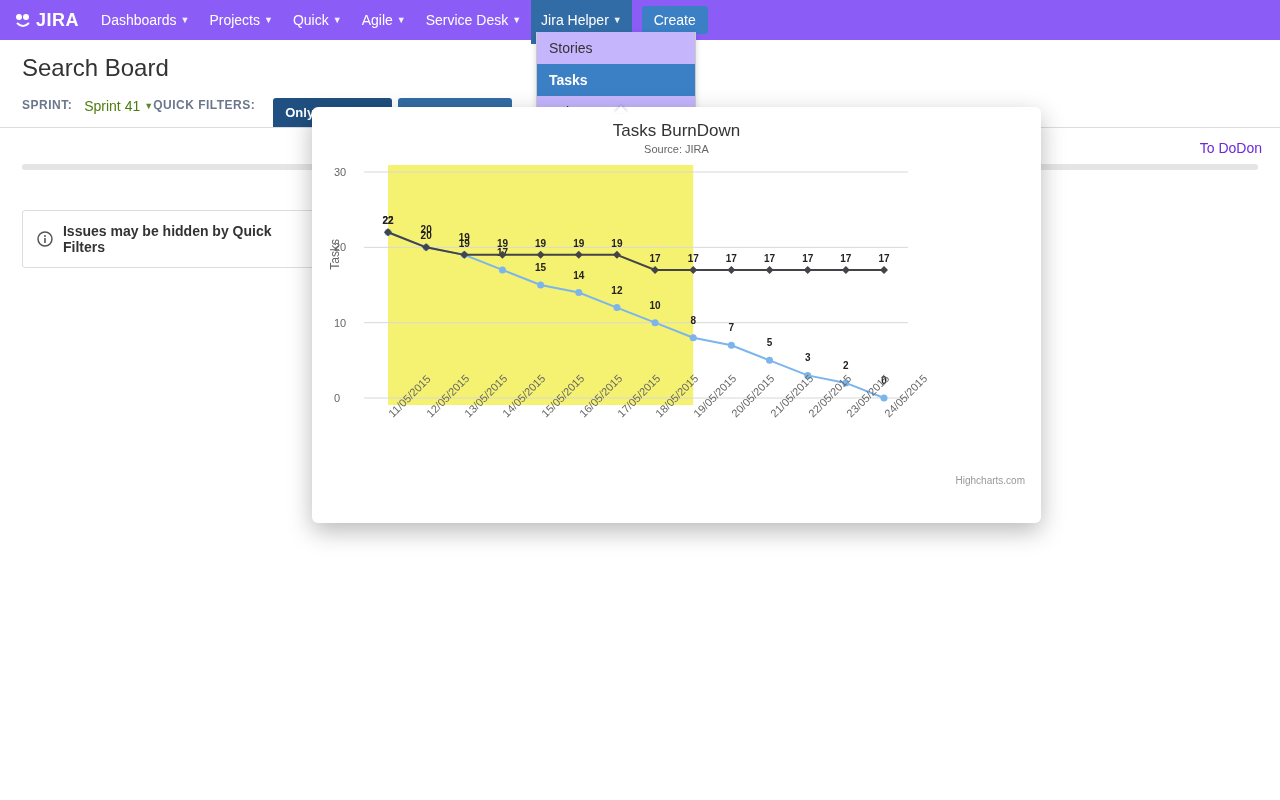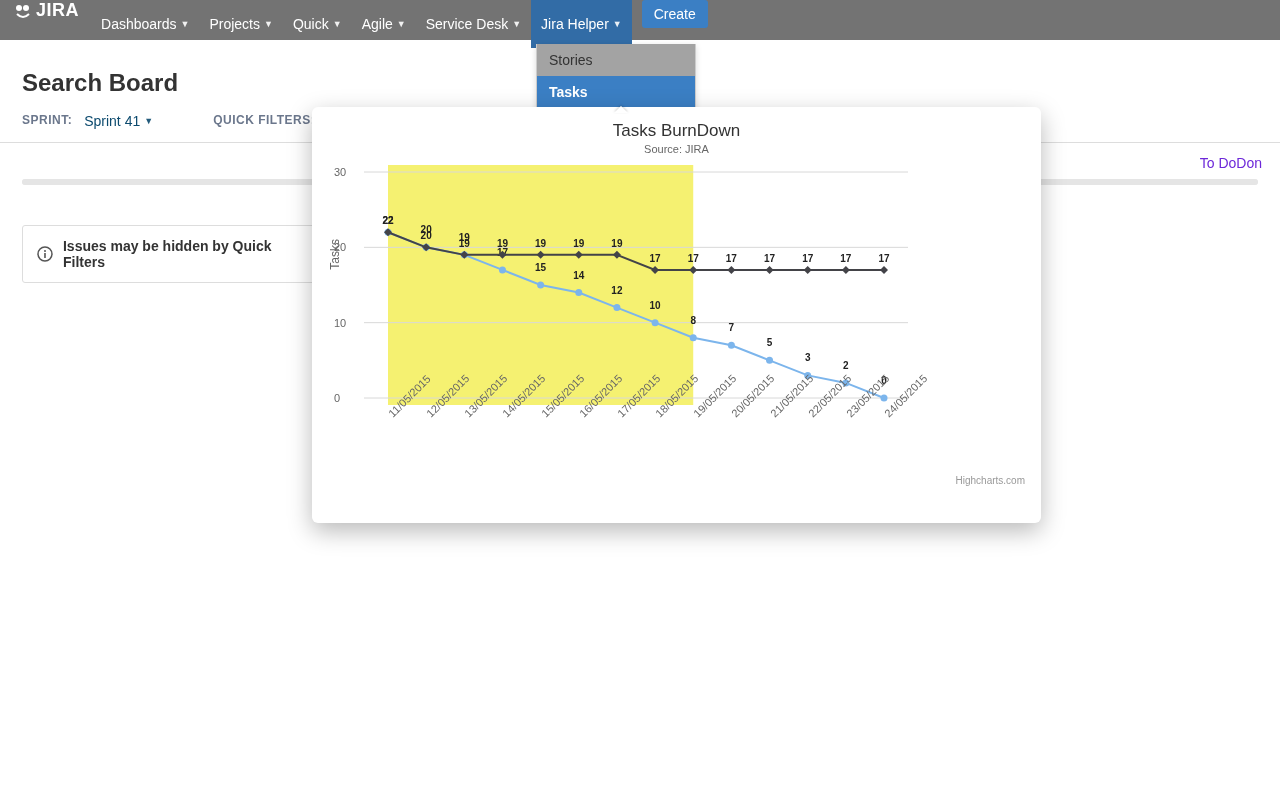--- a/index.html
+++ b/index.html
@@ -1,34 +1,34 @@
 <!DOCTYPE html>
 <html><head>
 <meta charset="utf-8">
 <style>
   html,body{margin:0;padding:0;font-family:Arial,Helvetica,sans-serif;background:#fff;color:#333;width:1280px;height:800px;overflow:hidden}
   
-  .nav{background:#737373;height:40px;display:flex;align-items:flex-start;padding:0 14px;color:#fff;font-size:14px}
+  .nav{background:#8b5cf6;height:40px;display:flex;align-items:center;padding:0 14px;color:#fff;font-size:14px}
   .logo{display:flex;align-items:center;font-weight:bold;font-size:18px;margin-right:12px;letter-spacing:.5px}
   .logo svg{margin-right:4px}
   .nav-item{padding:0 10px;height:48px;display:flex;align-items:center;cursor:pointer}
   .nav-item.active{background:#326ca6}
   .caret{margin-left:4px;font-size:9px;opacity:.9}
   .create-btn{background:#3b7fc4;color:#fff;border:none;height:28px;padding:0 12px;margin-left:10px;border-radius:3px;font-size:14px;cursor:pointer}
   
-  .dropdown{position:absolute;left:536px;top:44px;width:158px;background:#a3a3a3;border:1px solid #ccc;border-top:none;box-shadow:0 2px 6px rgba(0,0,0,.15);z-index:20}
+  .dropdown{position:absolute;left:536px;top:32px;width:158px;background:#c4b5fd;border:1px solid #ccc;border-top:none;box-shadow:0 2px 6px rgba(0,0,0,.15);z-index:20}
   .dropdown-item{padding:8px 12px;font-size:14px;color:#333;cursor:pointer}
   .dropdown-item.selected{background:#3b7fc4;color:#fff;font-weight:bold}
   .dd-pointer{position:absolute;left:614px;top:106px;width:0;height:0;border-left:7px solid transparent;border-right:7px solid transparent;border-bottom:7px solid #fff;z-index:31;filter:drop-shadow(0 -1px 1px rgba(0,0,0,.2))}
   
   .page{padding:14px 22px 0}
-  .page-title{font-size:24px;color:#333;margin:15px 0 16px 0;font-weight:700}
+  .page-title{font-size:24px;color:#333;margin:0 0 16px 0;font-weight:400}
   .filter-row{display:flex;align-items:flex-start;font-size:12px;color:#6b778c}
   .filter-label{font-weight:bold;letter-spacing:.5px;margin-right:12px}
-  .sprint-sel{color:#0c4a6e;font-size:14px;display:flex;align-items:center;cursor:pointer;margin-right:60px}
+  .sprint-sel{color:#4d7c0f;font-size:14px;display:flex;align-items:center;cursor:pointer;}
   .qf-btn{background:#205081;color:#fff;border:none;font-size:13px;font-weight:bold;padding:7px 12px;border-radius:3px 3px 0 0;margin-left:6px;cursor:pointer}
   .qf-btn.alt{background:#326ca6}
   .divider{border-top:1px solid #ddd;margin-top:0}
   
   .cols{display:flex;justify-content:flex-end;padding:12px 18px 4px;font-size:14px;color:#6d28d9}
   .cols span:last-child{overflow:hidden;white-space:nowrap}
   .col-under{height:6px;background:#eee;border-radius:3px;margin:4px 22px 0;display:flex;gap:24px}
   .col-under div{flex:1;background:#e5e5e5;height:6px;border-radius:3px}
   
   .notice{margin:40px 22px 0;border:1px solid #ddd;border-radius:3px;padding:12px 14px;font-size:14px;display:flex;align-items:center;gap:10px;width:280px}

